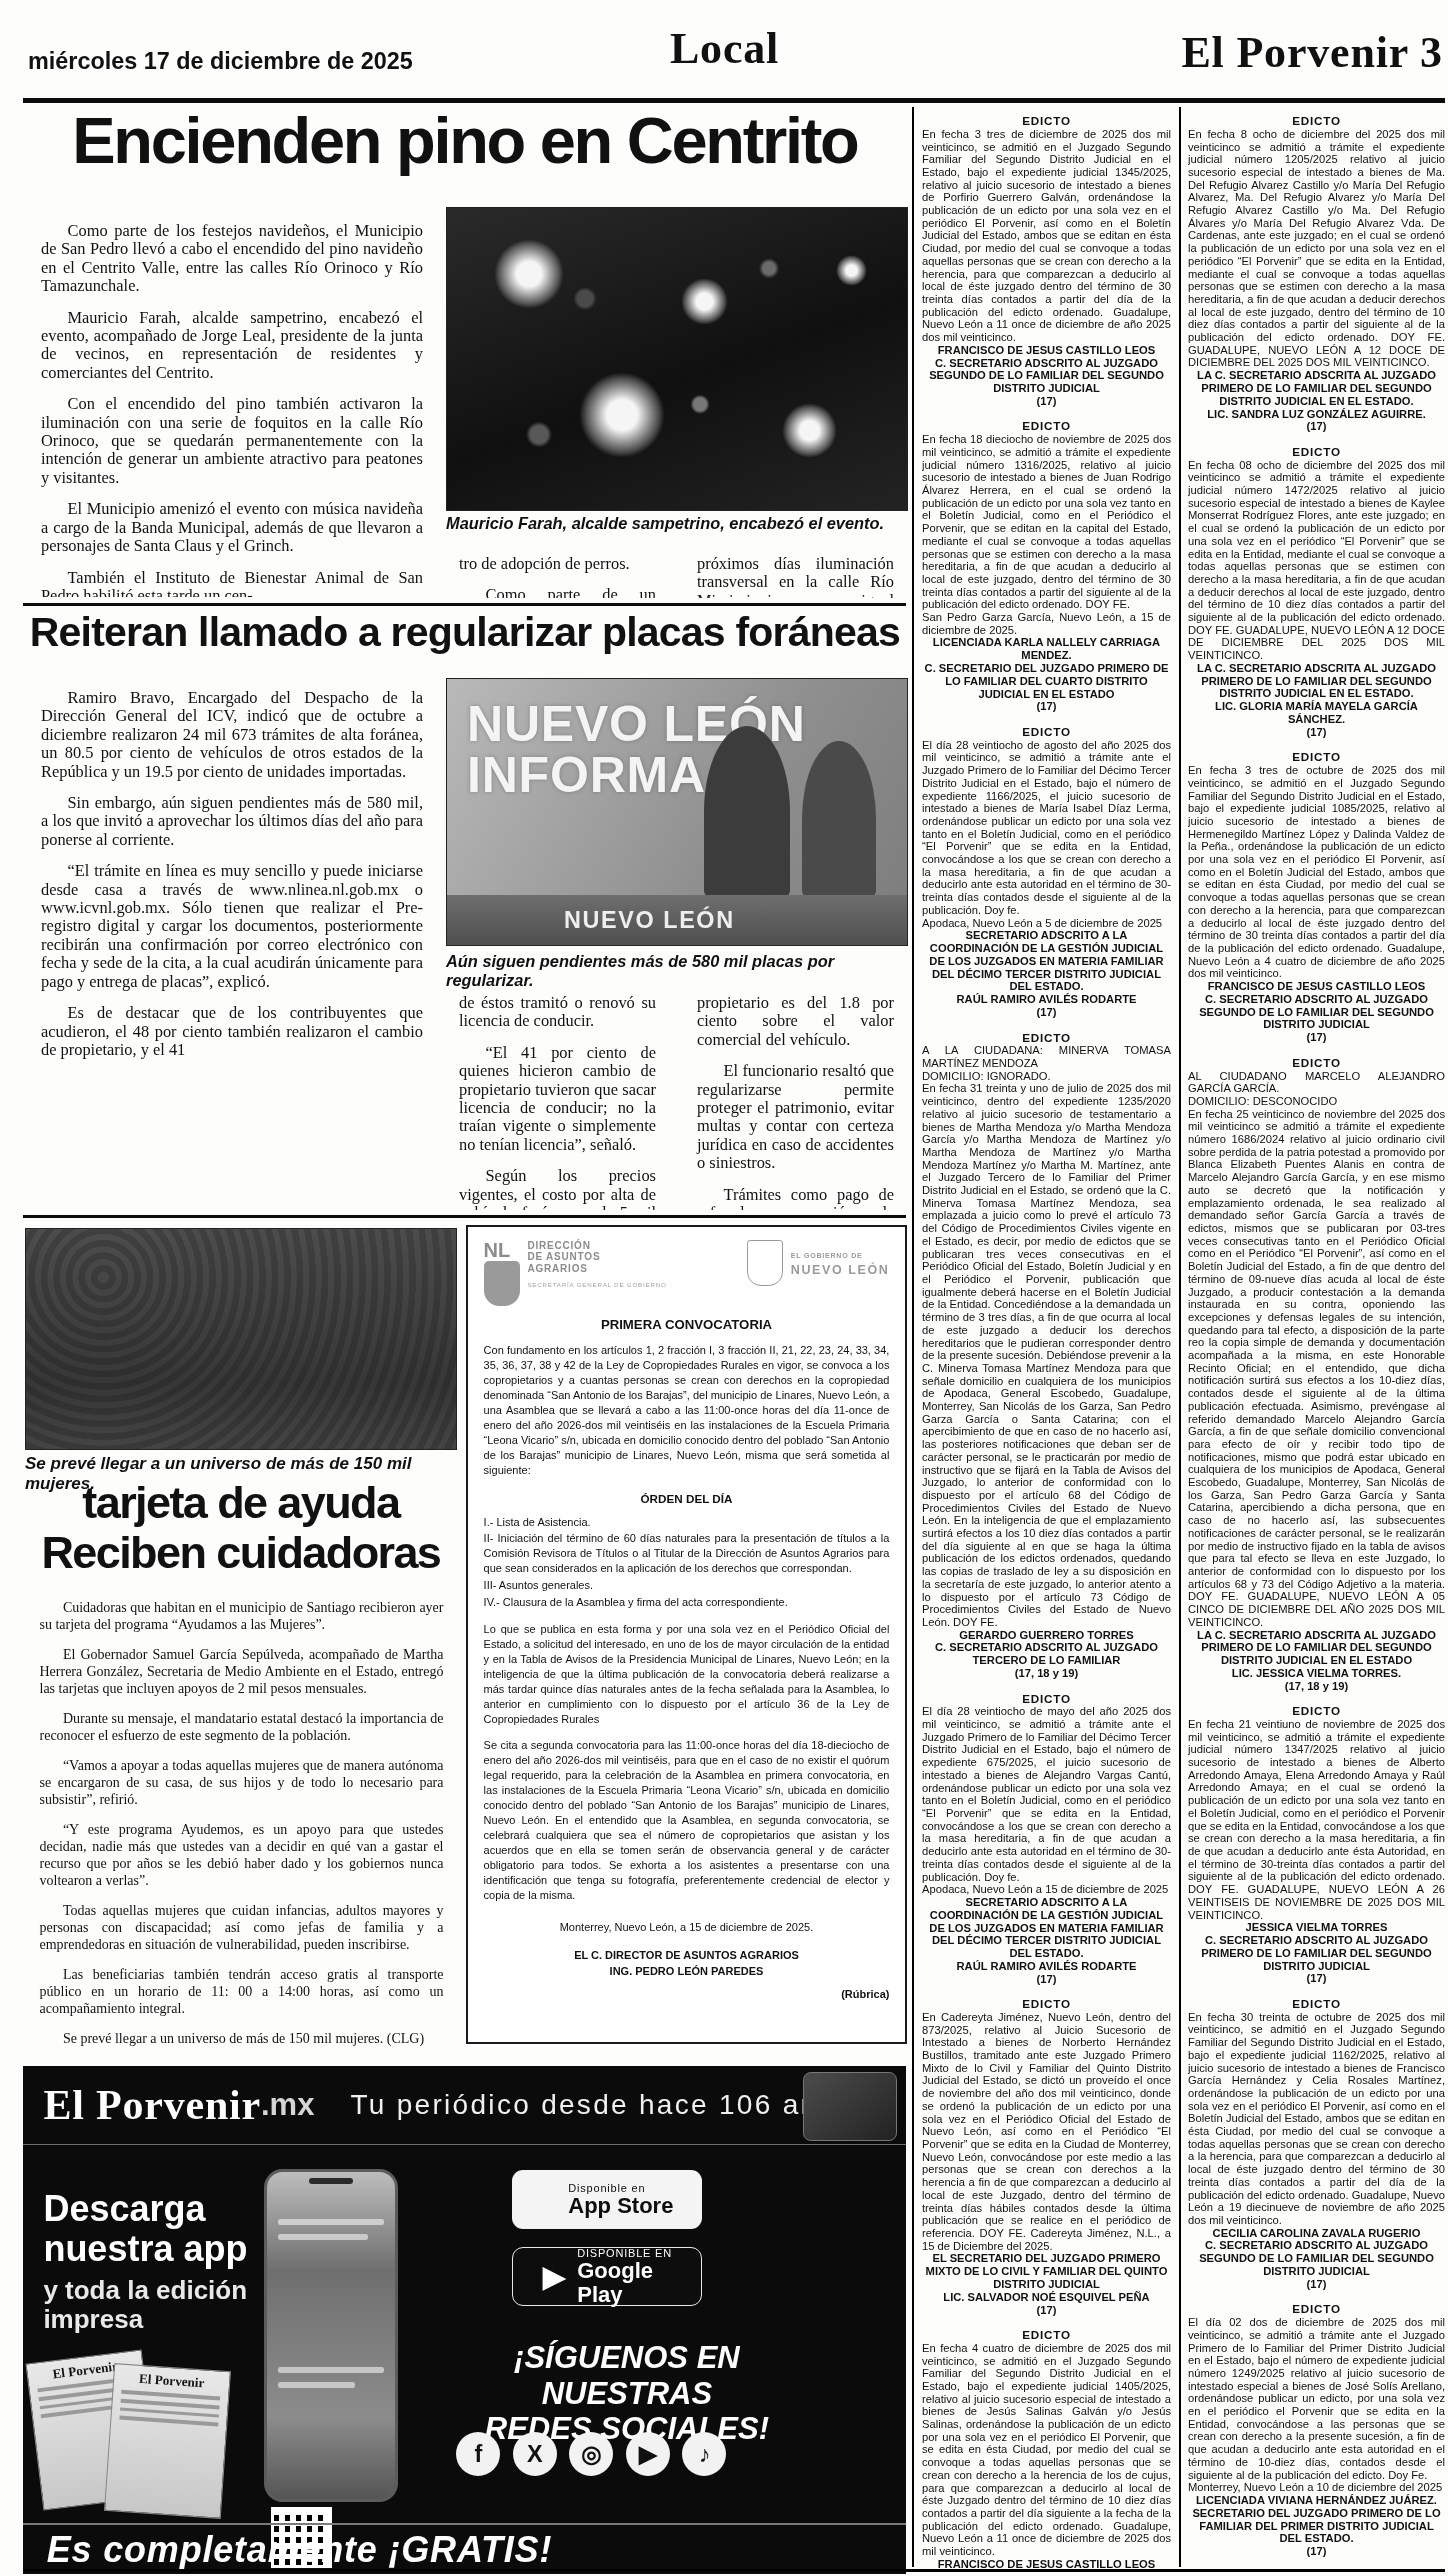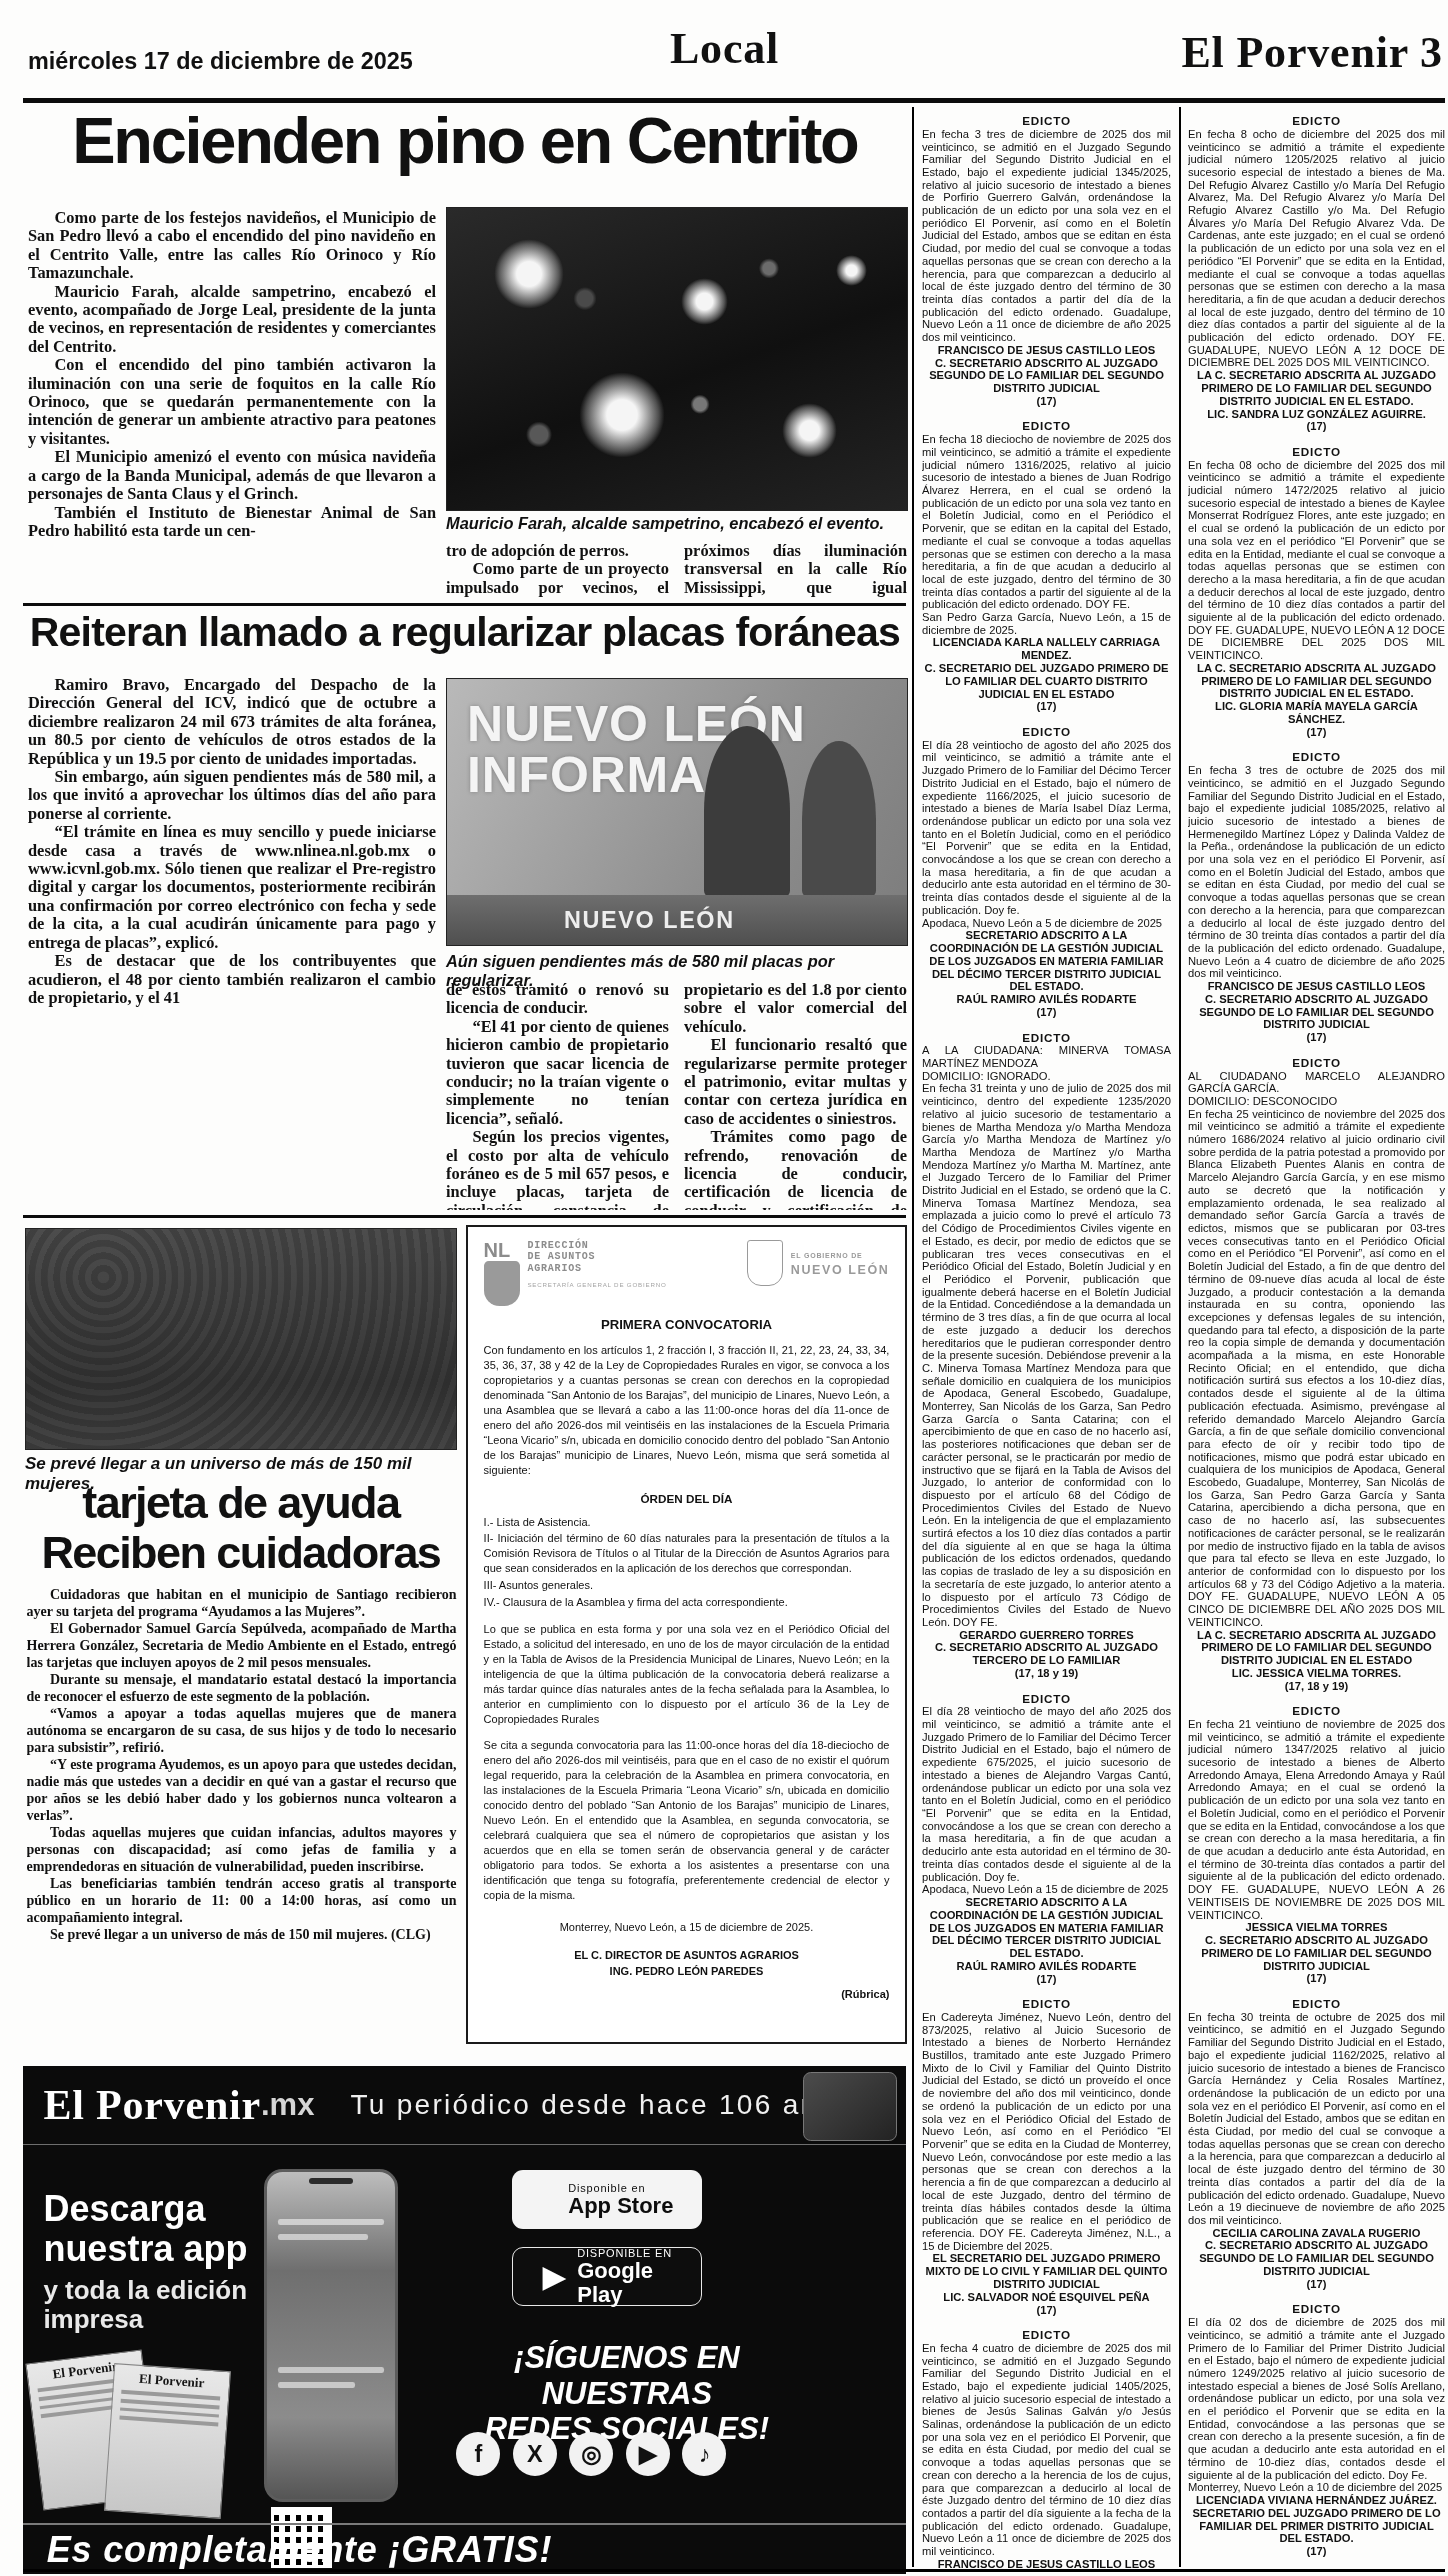--- a/index.html
+++ b/index.html
@@ -6,21 +6,21 @@
   body{width:1449px;height:2576px;position:relative;background:#fdfdfc;overflow:hidden;
        font-family:"Liberation Serif",serif;color:#111;}
   .abs{position:absolute;}
   
   .hdr-date{left:28px;top:48px;font-family:"Liberation Sans",sans-serif;font-weight:700;font-size:23.4px;}
   .hdr-section{left:0;top:23.4px;width:100%;text-align:center;font-family:"Liberation Serif",serif;font-weight:700;font-size:44px;letter-spacing:0.8px;}
   .hdr-masthead{right:6.2px;top:26.5px;font-family:"Liberation Serif",serif;font-weight:700;font-size:44px;letter-spacing:0.8px;}
   .hdr-rule{left:23.4px;top:98px;width:1422px;height:4.7px;background:#0c0c0c;}
   
   .serifcol{font-size:16.4px;line-height:18.4px;text-align:justify;overflow:hidden;}
-  .serifcol .para{margin:0;text-indent:26.5px;font-weight:bold;}
+  .serifcol .para{margin:13px;text-indent:26.5px;}
   .cont .para:first-child{text-indent:0;}
   .caption{font-family:"Liberation Sans",sans-serif;font-weight:700;font-style:italic;font-size:16.4px;}
   .photo{background:#9a9a9a;border:0.8px solid #222;overflow:hidden;}
   .hline{background:#0c0c0c;}
   
   .a1-headline{left:23.4px;top:107px;width:883px;text-align:center;font-family:"Liberation Sans",sans-serif;
                font-weight:700;font-size:65px;letter-spacing:-2.3px;line-height:1.05;}
   .a1-col1{left:28px;top:209px;width:408px;height:388px;}
   .a1-photo{left:446px;top:207px;width:460px;height:302px;
             background:radial-gradient(circle at 30% 30%,#4a4a4a 0 2%,transparent 3%),
@@ -56,21 +56,21 @@
                font-weight:700;font-size:45px;line-height:50px;letter-spacing:-1.6px;}
   .a3-text{left:26.5px;top:1586px;width:430px;height:461px;font-size:14px;line-height:17px;}
   .a3-text .para{text-indent:23.4px;}
   
   .convo{left:466px;top:1225px;width:441px;height:819px;border:2.3px solid #1a1a1a;background:#fff;
          box-sizing:border-box;padding:12.5px 15.6px;font-family:"Liberation Sans",sans-serif;font-size:11px;line-height:15px;text-align:justify;overflow:hidden;}
   .convo-logos{display:flex;justify-content:space-between;align-items:flex-start;margin-bottom:11px;color:#8c8c8c;}
   .logo-left{display:flex;gap:7.8px;align-items:flex-start;}
   .nl-mark{font-weight:700;font-size:20px;color:#8c8c8c;line-height:1;}
   .nl-shield{width:36px;height:45px;background:#9a9a9a;border-radius:4.7px 4.7px 15.6px 15.6px;margin-top:1.6px;}
-  .logo-left-text{font-weight:700;font-size:10px;line-height:11.7px;letter-spacing:0.8px;font-family:Liberation Mono, monospace;}
+  .logo-left-text{font-weight:700;font-size:10px;line-height:11.7px;letter-spacing:0.8px;}
   .logo-left-sub{font-size:6.2px;letter-spacing:0.8px;margin-top:2.3px;color:#a5a5a5;}
   .logo-right{display:flex;gap:7.8px;align-items:center;}
   .shield-outline{width:34px;height:44px;border:1.6px solid #9a9a9a;border-radius:3.1px 3.1px 14px 14px;}
   .logo-right-text{font-size:7px;font-weight:700;letter-spacing:0.8px;color:#9a9a9a;}
   .logo-right-text .big{font-size:12.5px;letter-spacing:1.6px;}
   .convo-title{text-align:center;font-weight:700;font-size:13.2px;margin:7.8px 0 11px;}
   .convo p.block{margin:0 0 11px;}
   .convo .order-title{text-align:center;font-weight:700;font-size:11.7px;margin:12.5px 0 9.3px;}
   .convo .order-item{margin:0 0 1.6px;text-align:justify;}
   .convo .date-line{text-align:center;margin:17px 0 12.5px;}

